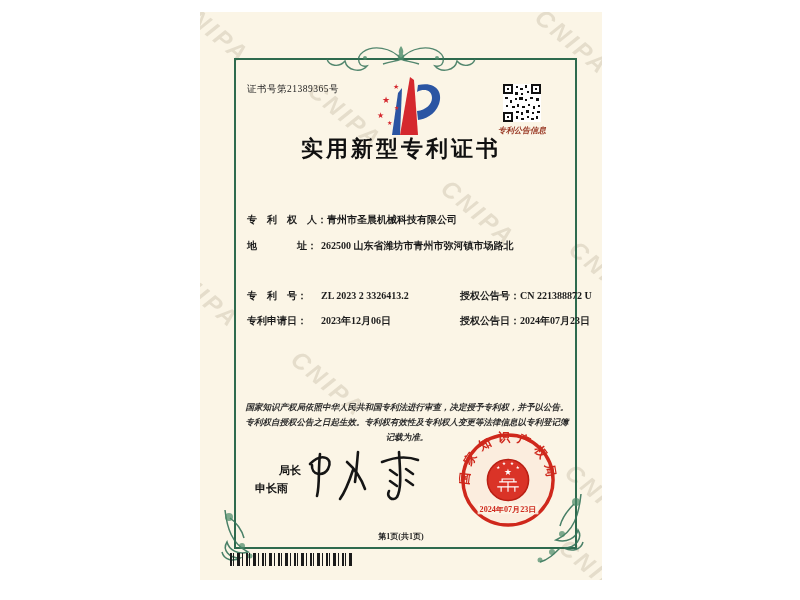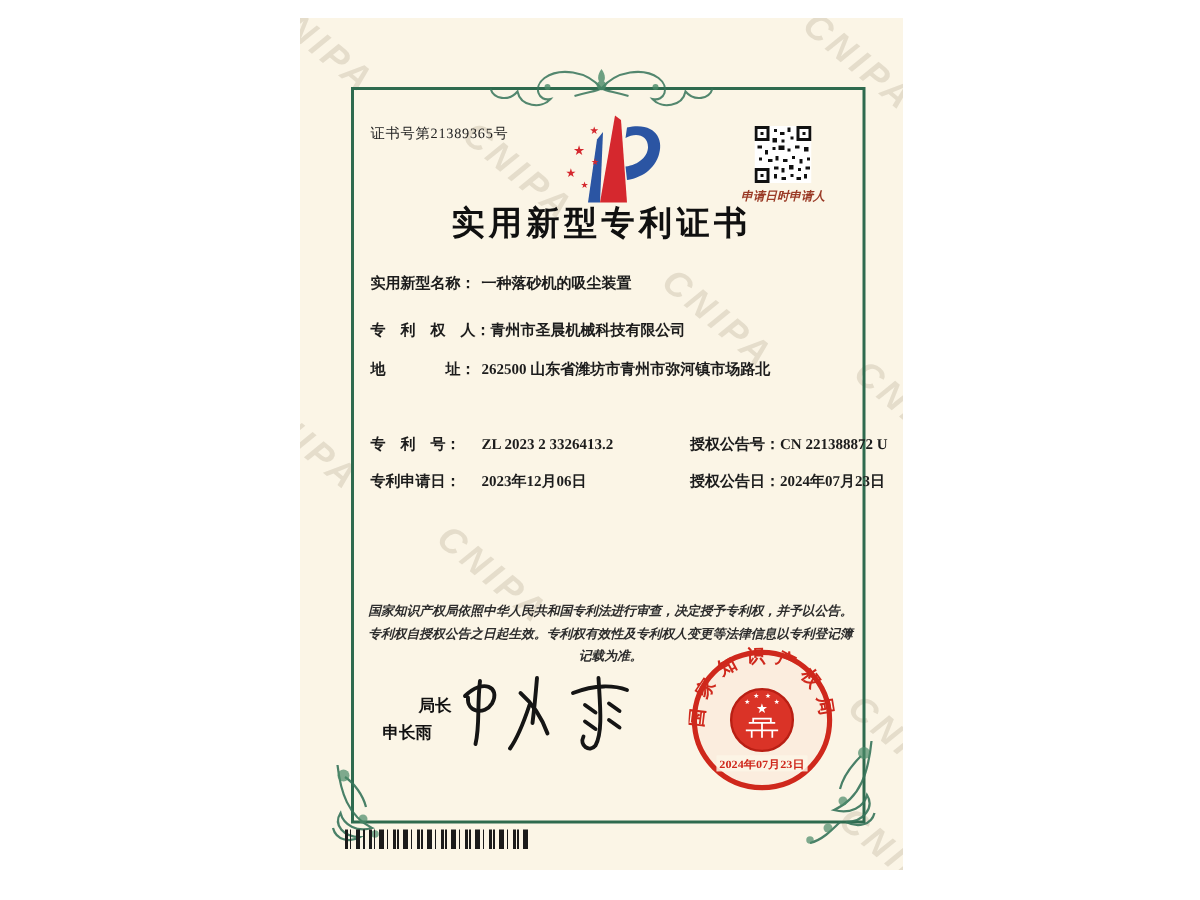--- a/index.html
+++ b/index.html
@@ -176,27 +176,24 @@
         <rect x="23" y="26" width="3" height="3"></rect>
         <rect x="29" y="28" width="2" height="2"></rect>
       <rect x="34" y="27" width="3" height="2"></rect>
         <rect x="13" y="32" width="2" height="3"></rect>
         <rect x="18" y="34" width="3" height="2"></rect>
       <rect x="24" y="32" width="2" height="2"></rect>
         <rect x="28" y="34" width="3" height="2"></rect>
         <rect x="33" y="32" width="2" height="3"></rect>
     </g>
   </svg>
-  <div class="qr-label">申请日时申请人</div>
+  <div class="qr-label">专利公告信息</div>
 
   <div class="title">实用新型专利证书</div>
 
-  <div class="row r1">
-    <span class="lbl">实用新型名称：</span><span>一种落砂机的吸尘装置</span>
-  </div>
   <div class="row r2">
     <span class="lbl">专　利　权　人：</span><span>青州市圣晨机械科技有限公司</span>
   </div>
   <div class="row r3">
     <span class="lbl">地　　　　址：</span><span>262500 山东省潍坊市青州市弥河镇市场路北</span>
   </div>
   <div class="row r5">
     <span class="lbl">专　利　号：</span><span>ZL 2023 2 3326413.2</span>
     <span class="col2">
       <span class="lbl2">授权公告号：</span><span>CN 221388872 U</span>
@@ -245,15 +242,16 @@
       <text x="40" y="39" font-size="4.5" fill="#ffffff" text-anchor="middle" font-family="DejaVu Sans, sans-serif">★</text>
       <text x="46" y="35" font-size="4.5" fill="#ffffff" text-anchor="middle" font-family="DejaVu Sans, sans-serif">★</text>
       <text x="54" y="35" font-size="4.5" fill="#ffffff" text-anchor="middle" font-family="DejaVu Sans, sans-serif">★</text>
       <text x="60" y="39" font-size="4.5" fill="#ffffff" text-anchor="middle" font-family="DejaVu Sans, sans-serif">★</text>
       <path d="M41,52 h18 M39,57 h22 M44,52 v-3 h12 v3 M43,57 v5 M50,52 v10 M57,57 v5" stroke="#ffffff" stroke-width="1.2" fill="none"></path>
     </g>
     <rect x="19" y="74" width="62" height="11" fill="#fbf5e6" opacity="0.85"></rect>
     <text x="50" y="83" text-anchor="middle" font-size="7.5" textLength="58" lengthAdjust="spacingAndGlyphs" fill="#cf281c" font-weight="bold">2024年07月23日</text>
   </svg>
 
+  <div class="page-no">第1页(共1页)</div>
   <div class="barcode"></div>
 
 </div>
 
 </body></html>

